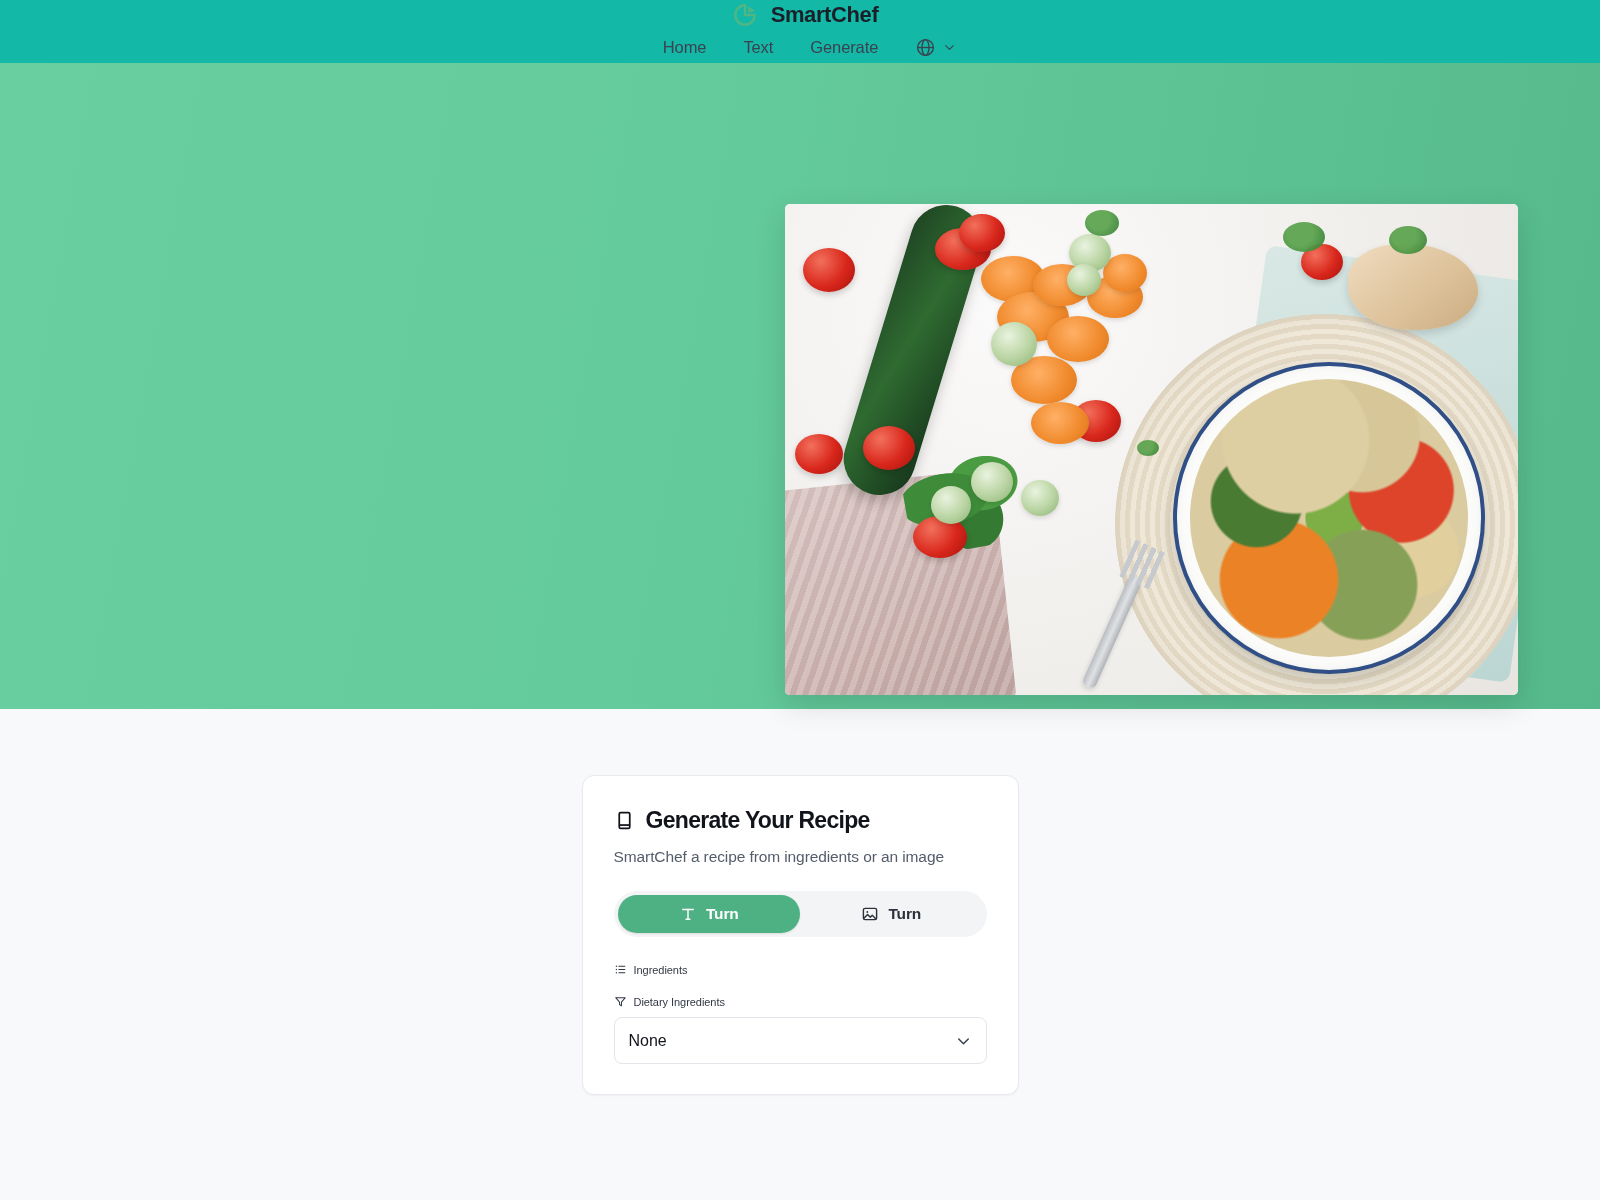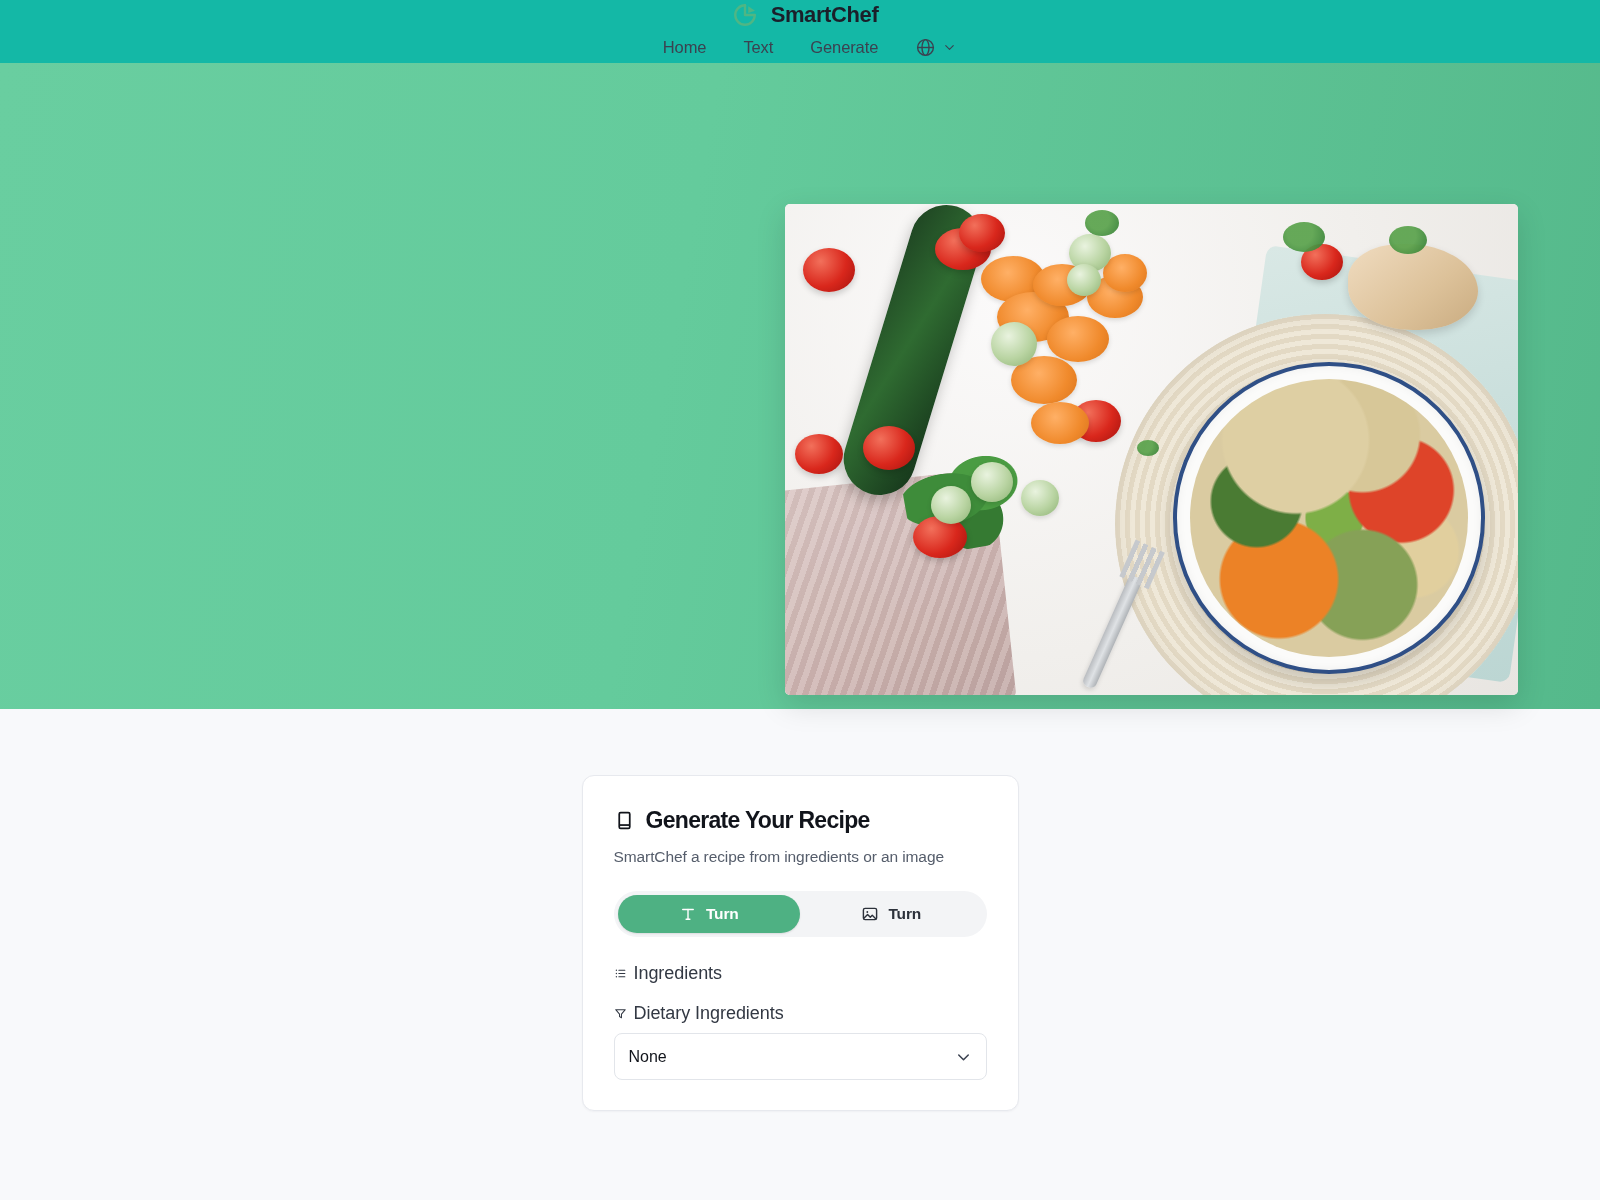--- a/index.html
+++ b/index.html
@@ -328,21 +328,21 @@
     color: #ffffff;
     box-shadow: 0 1px 2px rgba(0,0,0,.10);
   }
   .seg-icon { width: 18px; height: 18px; display: block; }
 
   .field { margin-bottom: 19px; }
   .field-label {
     display: flex;
     align-items: center;
     gap: 7px;
-    font-size: 18px;
+    font-size: 11px;
     color: #323843;
     margin-bottom: 9px;
     letter-spacing: -0.05px;
   }
   .label-icon { width: 13px; height: 13px; display: block; }
 
   .textarea {
     width: 100%;
     height: 124px;
     resize: vertical;

